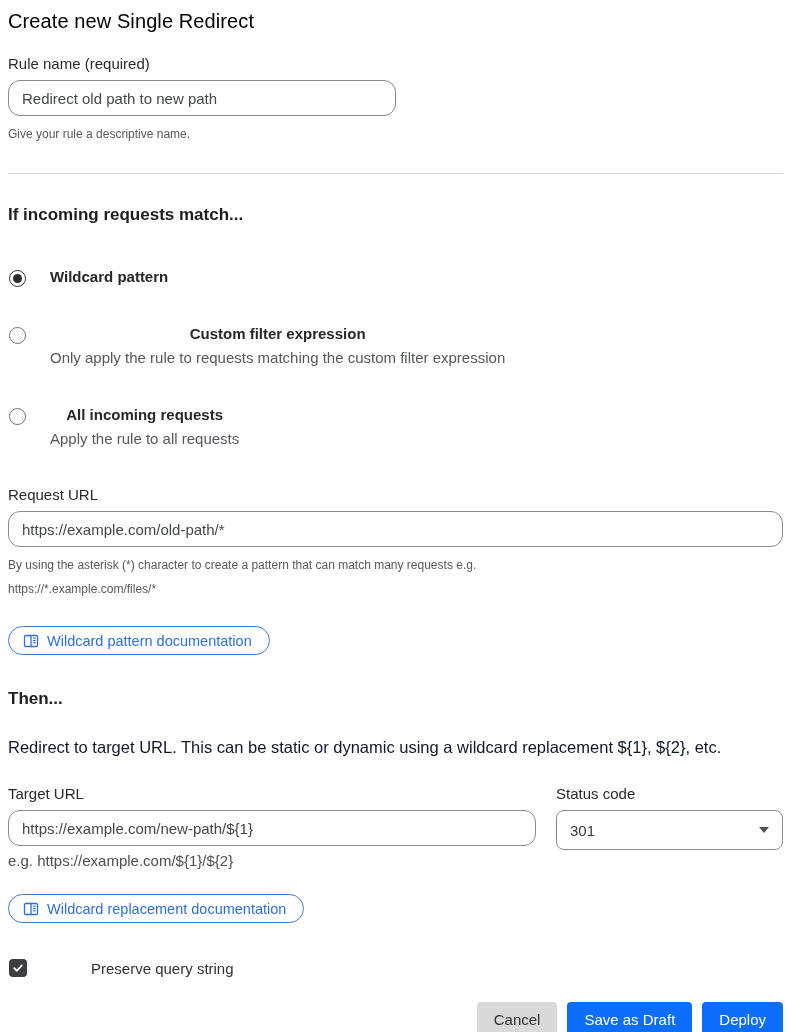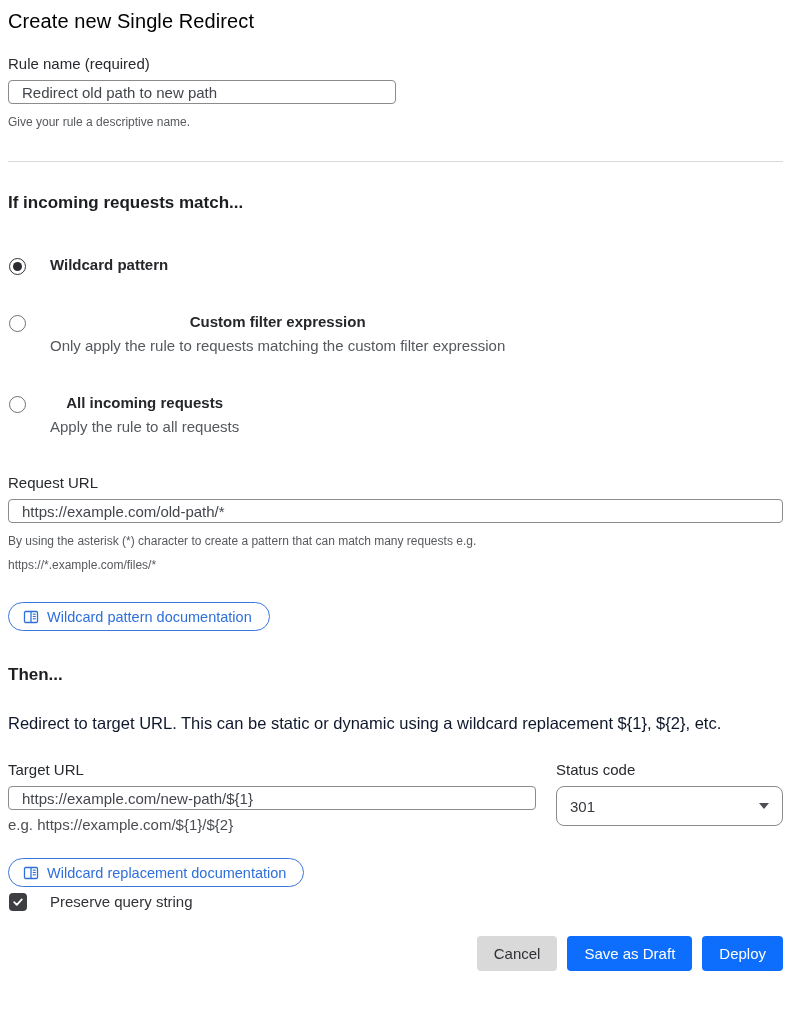--- a/index.html
+++ b/index.html
@@ -17,22 +17,22 @@
     margin-top: 2px; margin-bottom: 22px; letter-spacing: 0.1px;
   }
 
   .field-label {
     font-size: 15px; color: #27292e; margin-bottom: 8px;
   }
   .field-label.bold { font-weight: 400; }
 
   .text-input {
     display: block;
-    height: 24px; width: 100%;
-    border: 1px solid #8b8b8b; border-radius: 4px;
+    height: 36px; width: 100%;
+    border: 1px solid #8b8b8b; border-radius: 12px;
     padding: 0 13px; font-size: 15px; color: #43464c;
     font-family: "Liberation Sans", sans-serif;
     background: #fff; outline: none;
   }
   .rule-name-input { width: 388px; }
 
   .helper {
     font-size: 12px; color: #57595e; margin-top: 6px; line-height: 24px;
   }
 
@@ -97,21 +97,21 @@
   }
   .caret {
     width: 0; height: 0;
     border-left: 5px solid transparent; border-right: 5px solid transparent;
     border-top: 6px solid #4d4f54;
   }
 
   .eg-helper { margin-top: 6px; font-size: 15px; color: #4c4e53; }
 
   .checkbox-row {
-    margin-top: 6px; display: flex; cursor: pointer;
+    margin-top: 36px; display: flex; align-items: center; cursor: pointer; gap: 41px;
   }
   .checkbox {
     width: 18px; height: 18px; border-radius: 4px;
     background: #3d3e42; display: flex; align-items: center; justify-content: center;
     margin-left: 1px;
   }
   .checkbox svg { display: block; }
   .checkbox-label { font-size: 15px; color: #303236; margin-left: 23px; }
 
   .footer {

